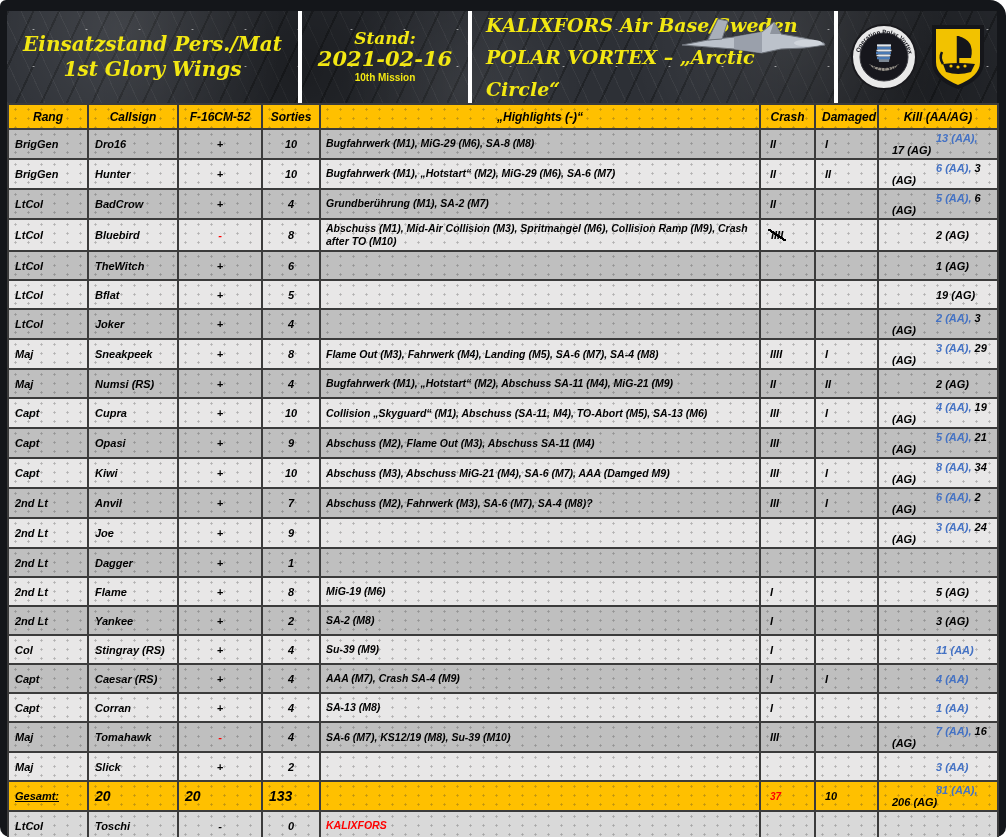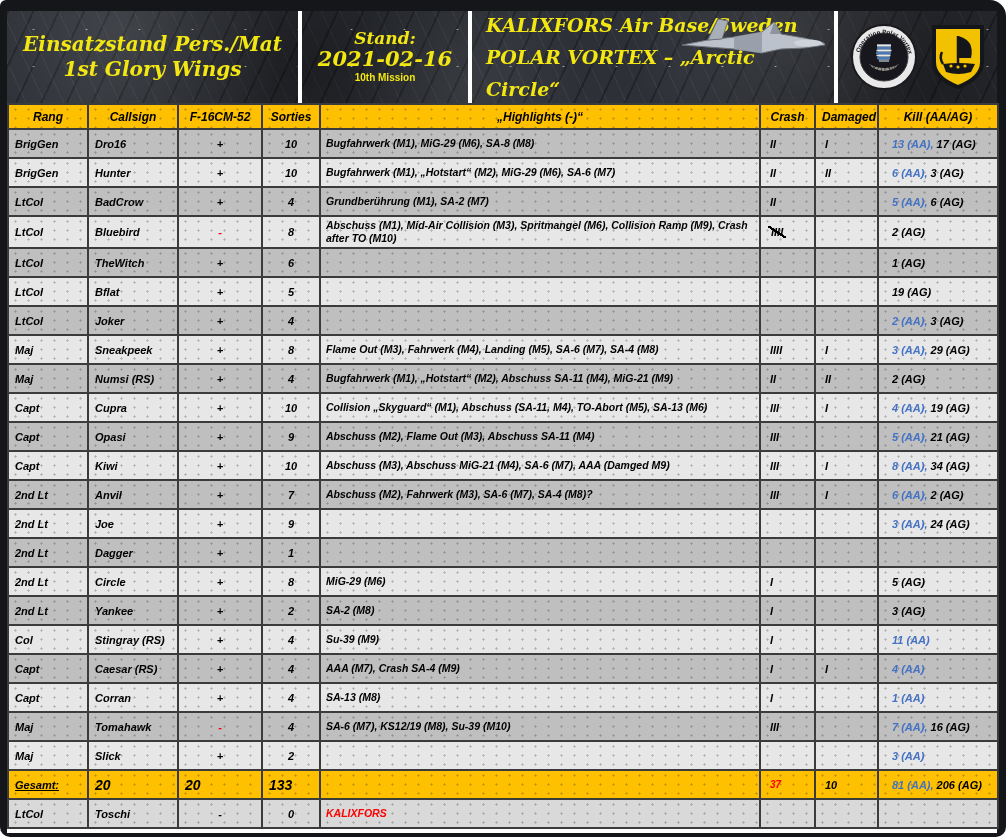--- a/index.html
+++ b/index.html
@@ -59,21 +59,21 @@
   tbody tr.light td{background-color:#e8e7e7;}
   tbody tr.total td{background-color:#FFC000;height:27px;}
   tbody tr.footer td{background-color:#d9d9d9;height:29px;}
   tbody tr.pbreak td{border-bottom:2px dashed #a8a8a8;}
   td.c-rang,td.c-call{text-align:left;}
   td.c-f16,td.c-sort{text-align:center;}
   td.c-high{font-size:10.5px;line-height:1.25;padding:2px 5px;}
   td.c-crash,td.c-dmg{padding-left:9px;}
   td.c-kill{padding-left:13px;}
   .red{color:#ff0000;}
-  .aa{color:#4472C4;}
+  .aa{color:#4472C4;margin-left:44px;}
   .ag{color:#000;}
   tr.total td.c-rang span{text-decoration:underline;}
   tr.total td.c-call,tr.total td.c-f16,tr.total td.c-sort{text-align:left;font-size:14px;}
   tr.total td.c-crash{font-size:10px;}
   .tally5{position:relative;display:inline-block;padding:0 1px;}
   .tally5::after{
     content:"";position:absolute;left:-2px;right:-2px;top:0;bottom:0;
     background:linear-gradient(to top right, transparent 45%, #000 45%, #000 56%, transparent 56%);
   }
 </style>
@@ -309,24 +309,24 @@
               <td class="c-call">Dagger</td>
               <td class="c-f16">+</td>
               <td class="c-sort">1</td>
               <td class="c-high"></td>
               <td class="c-crash"></td>
               <td class="c-dmg"></td>
               <td class="c-kill"><span class="aa"></span><span class="ag"></span></td>
             </tr>
             <tr class="light">
               <td class="c-rang"><span>2nd Lt</span></td>
-              <td class="c-call">Circle</td>
+              <td class="c-call">Flame</td>
               <td class="c-f16">+</td>
               <td class="c-sort">8</td>
-              <td class="c-high">MiG-29 (M6)</td>
+              <td class="c-high">MiG-19 (M6)</td>
               <td class="c-crash">I</td>
               <td class="c-dmg"></td>
               <td class="c-kill"><span class="aa"></span><span class="ag">5 (AG)</span></td>
             </tr>
             <tr class="dark">
               <td class="c-rang"><span>2nd Lt</span></td>
               <td class="c-call">Yankee</td>
               <td class="c-f16">+</td>
               <td class="c-sort">2</td>
               <td class="c-high">SA-2 (M8)</td>

